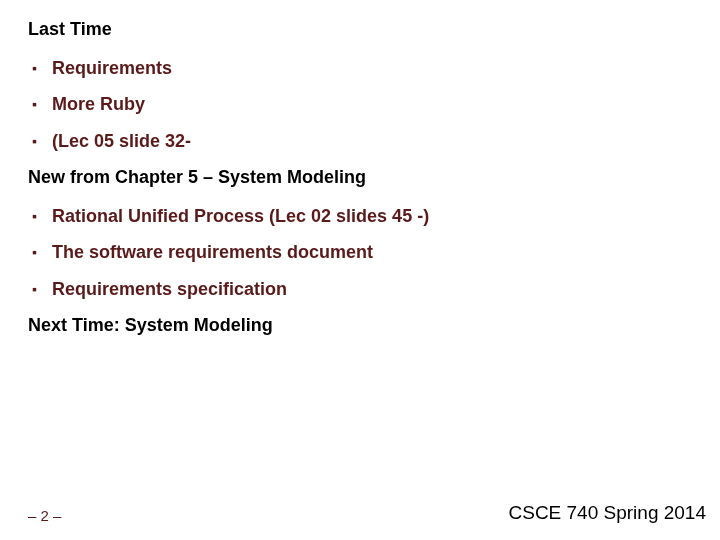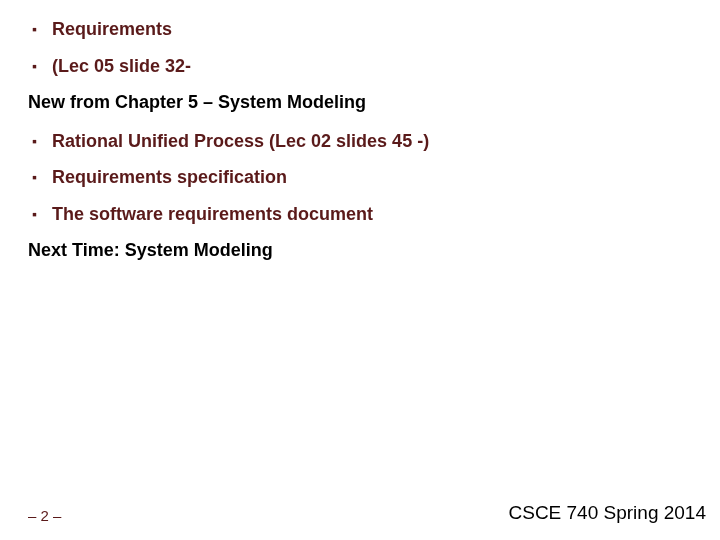--- a/index.html
+++ b/index.html
@@ -62,32 +62,34 @@
     bottom: 16px;
     color: #000000;
     font-size: 19px;
   }
 </style>
 </head>
 <body>
 
 <div class="slide">
 
+  <div class="heading">Last Time</div>
   <ul class="bullets">
     <li>Requirements</li>
+    <li>More Ruby</li>
   </ul>
 
   <ul class="bullets">
     <li>(Lec 05 slide 32-</li>
   </ul>
 
   <div class="heading">New from Chapter 5 – System Modeling</div>
   <ul class="bullets">
     <li>Rational Unified Process (Lec 02 slides 45 -)</li>
+    <li>The software requirements document</li>
     <li>Requirements specification</li>
-    <li>The software requirements document</li>
   </ul>
 
   <div class="heading">Next Time: System Modeling</div>
 
   <div class="footer">– 2 –</div>
   <div class="course">CSCE 740 Spring 2014</div>
 </div>
 
 </body></html>

